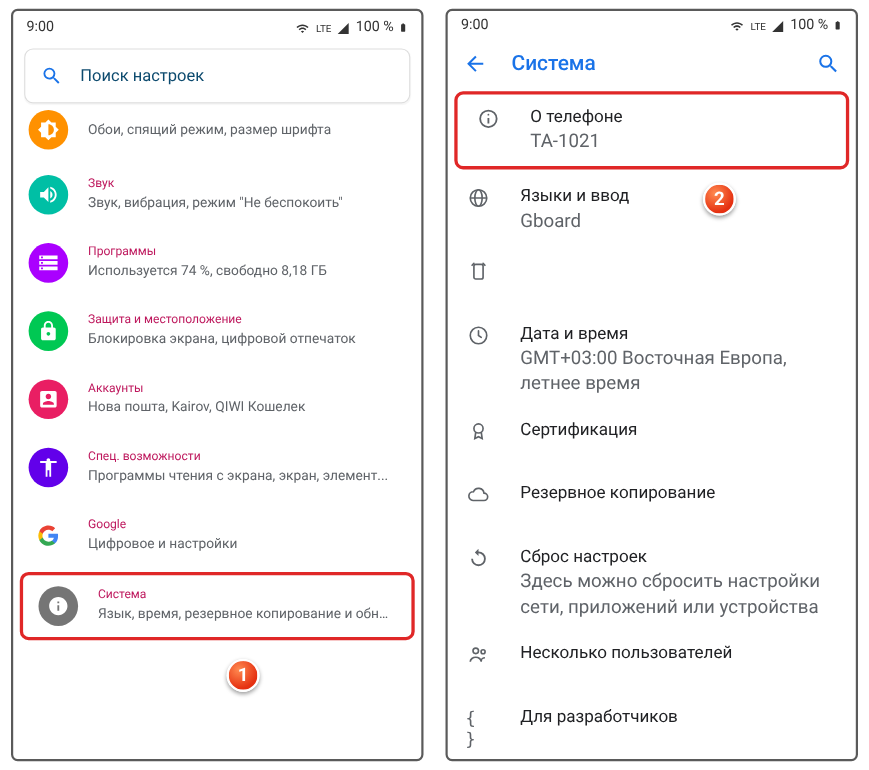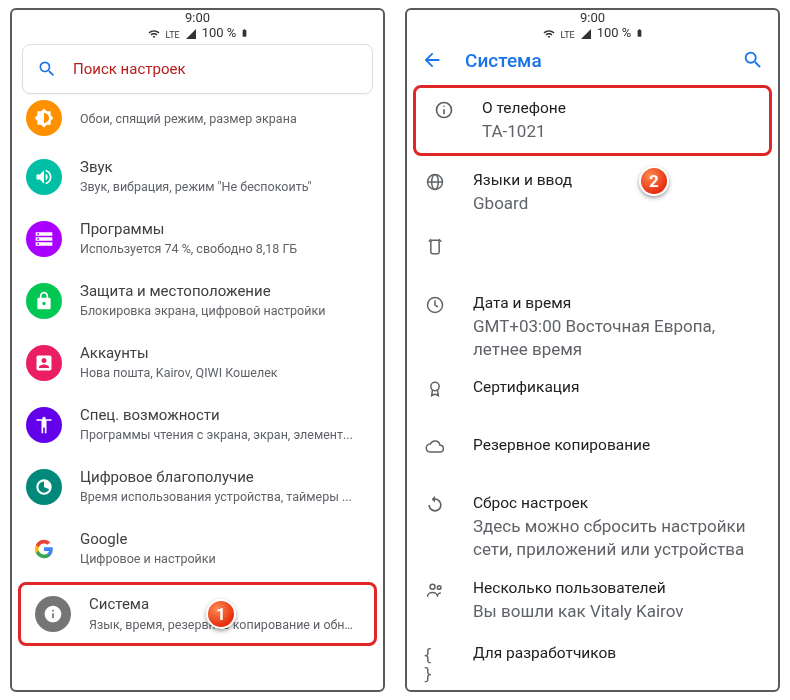--- a/index.html
+++ b/index.html
@@ -24,36 +24,35 @@
     flex-direction: column;
   }
   .status-bar {
     height: 28px;
     display: flex;
     align-items: center;
     justify-content: space-between;
     padding: 0 12px;
     font-size: 13px;
     color: #333;
-    flex-direction: column;
   }
   .status-right { display:flex; align-items:flex-end; gap:4px; }
   .status-right svg { display:block; }
 
   
   .search-box {
     margin: 6px 10px 4px 10px;
     border: 1px solid #ddd;
     border-radius: 8px;
     height: 50px;
     display: flex;
     align-items: center;
     padding: 0 14px;
     gap: 16px;
-    color: #b91c1c;
+    color: #0c4a6e;
     box-shadow: 0 1px 1px rgba(0,0,0,0.04);
   }
   .search-box span { font-size: 15px; }
 
   .settings-list { flex:1; overflow:hidden; }
 
   .setting-row {
     display: flex;
     align-items: center;
     padding: 10px 12px 10px 14px;
@@ -61,21 +60,21 @@
     min-height: 62px;
   }
   .icon-circle {
     width: 36px; height: 36px;
     border-radius: 50%;
     display:flex; align-items:center; justify-content:center;
     flex-shrink:0;
   }
   .icon-circle svg { width:20px; height:20px; }
   .row-text { flex:1; min-width:0; }
-  .row-title { font-size: 15px; color:#404040; line-height:1.3; }
+  .row-title { font-size: 11px; color:#be185d; line-height:1.3; }
   .row-sub { font-size: 12.5px; color:#5f6368; line-height:1.35; margin-top:2px; white-space:nowrap; overflow:hidden; text-overflow:ellipsis;}
   .first-row { padding-top:2px; min-height:44px; }
 
   .highlight-box {
     border: 3px solid #e02727;
     border-radius: 8px;
     margin: 2px 6px;
     padding-right:2px;
   }
 
@@ -153,21 +152,21 @@
   </div>
 
   <div class="settings-list">
     <div class="setting-row first-row">
       <div class="icon-circle" style="background:#ff9100">
           <svg viewBox="0 0 24 24" fill="#fff">
             <path d="M20 15.31L23.31 12 20 8.69V4h-4.69L12 .69 8.69 4H4v4.69L.69 12 4 15.31V20h4.69L12 23.31 15.31 20H20v-4.69zM12 18V6c3.31 0 6 2.69 6 6s-2.69 6-6 6z"></path>
           </svg>
         </div>
       <div class="row-text">
-          <div class="row-sub">Обои, спящий режим, размер экрана</div>
+          <div class="row-sub">Обои, спящий режим, размер шрифта</div>
         </div>
     </div>
     <div class="setting-row">
       <div class="icon-circle" style="background:#00bfa5">
           <svg viewBox="0 0 24 24" fill="#fff">
             <path d="M3 9v6h4l5 5V4L7 9H3zm13.5 3c0-1.77-1.02-3.29-2.5-4.03v8.05c1.48-.73 2.5-2.25 2.5-4.02zM14 3.23v2.06c2.89.86 5 3.54 5 6.71s-2.11 5.85-5 6.71v2.06c4.01-.91 7-4.49 7-8.77s-2.99-7.86-7-8.77z"></path>
           </svg>
         </div>
       <div class="row-text">
           <div class="row-title">Звук</div>
@@ -186,21 +185,21 @@
         </div>
     </div>
     <div class="setting-row">
       <div class="icon-circle" style="background:#00c853">
           <svg viewBox="0 0 24 24" fill="#fff">
             <path d="M18 8h-1V6c0-2.76-2.24-5-5-5S7 3.24 7 6v2H6c-1.1 0-2 .9-2 2v10c0 1.1.9 2 2 2h12c1.1 0 2-.9 2-2V10c0-1.1-.9-2-2-2zm-6 9c-1.1 0-2-.9-2-2s.9-2 2-2 2 .9 2 2-.9 2-2 2zM9 8V6c0-1.66 1.34-3 3-3s3 1.34 3 3v2H9z"></path>
           </svg>
         </div>
       <div class="row-text">
           <div class="row-title">Защита и местоположение</div>
-          <div class="row-sub">Блокировка экрана, цифровой настройки</div>
+          <div class="row-sub">Блокировка экрана, цифровой отпечаток</div>
         </div>
     </div>
     <div class="setting-row">
       <div class="icon-circle" style="background:#e91e63">
           <svg viewBox="0 0 24 24" fill="#fff">
             <path d="M3 5v14c0 1.1.9 2 2 2h14c1.1 0 2-.9 2-2V5c0-1.1-.9-2-2-2H5c-1.1 0-2 .9-2 2zm12 4c0 1.66-1.34 3-3 3s-3-1.34-3-3 1.34-3 3-3 3 1.34 3 3zm-9 8c0-2 4-3.1 6-3.1s6 1.1 6 3.1v1H6v-1z"></path>
           </svg>
         </div>
       <div class="row-text">
           <div class="row-title">Аккаунты</div>
@@ -209,32 +208,20 @@
     </div>
     <div class="setting-row">
       <div class="icon-circle" style="background:#6200ea">
           <svg viewBox="0 0 24 24" fill="#fff">
             <path d="M12 2c1.1 0 2 .9 2 2s-.9 2-2 2-2-.9-2-2 .9-2 2-2zm9 5h-6v15h-2v-7h-2v7H9V7H3V5h18v2z"></path>
           </svg>
         </div>
       <div class="row-text">
           <div class="row-title">Спец. возможности</div>
           <div class="row-sub">Программы чтения с экрана, экран, элемент...</div>
-        </div>
-    </div>
-    <div class="setting-row">
-      <div class="icon-circle" style="background:#00897b">
-          <svg viewBox="0 0 24 24" fill="#fff">
-            <circle cx="12" cy="12" r="8" fill="none" stroke="#fff" stroke-width="2.5"></circle>
-            <path d="M12 4 A8 8 0 0 1 19 15 L12 12 Z" fill="#fff"></path>
-          </svg>
-        </div>
-      <div class="row-text">
-          <div class="row-title">Цифровое благополучие</div>
-          <div class="row-sub">Время использования устройства, таймеры ...</div>
         </div>
     </div>
     <div class="setting-row">
       <div class="icon-circle" style="background:#fff;border:0">
           <svg viewBox="0 0 48 48" width="32" height="32">
             <path fill="#4285F4" d="M45.12 24.5c0-1.56-.14-3.06-.4-4.5H24v8.51h11.84c-.51 2.75-2.06 5.08-4.39 6.64v5.52h7.11c4.16-3.83 6.56-9.47 6.56-16.17z"></path>
             <path fill="#34A853" d="M24 46c5.94 0 10.92-1.97 14.56-5.33l-7.11-5.52c-1.97 1.32-4.49 2.1-7.45 2.1-5.73 0-10.58-3.87-12.31-9.07H4.34v5.7C7.96 41.07 15.4 46 24 46z"></path>
             <path fill="#FBBC05" d="M11.69 28.18C11.25 26.86 11 25.45 11 24s.25-2.86.69-4.18v-5.7H4.34C2.85 17.09 2 20.45 2 24s.85 6.91 2.34 9.88l7.35-5.7z"></path>
             <path fill="#EA4335" d="M24 10.75c3.23 0 6.13 1.11 8.41 3.29l6.31-6.31C34.91 4.18 29.93 2 24 2 15.4 2 7.96 6.93 4.34 14.12l7.35 5.7c1.73-5.2 6.58-9.07 12.31-9.07z"></path>
           </svg>
@@ -381,21 +368,20 @@
     <div class="sys-icon">
         <svg viewBox="0 0 24 24" fill="none" stroke="#5f6368" stroke-width="1.8">
           <circle cx="9" cy="8" r="3"></circle>
           <path d="M3 20c0-3 3-5 6-5s6 2 6 5"></path>
           <circle cx="17" cy="9" r="2.2"></circle>
           <path d="M15 19c0-2 2-3.5 4-3.5"></path>
         </svg>
       </div>
     <div class="sys-text">
         <div class="sys-title">Несколько пользователей</div>
-        <div class="sys-sub">Вы вошли как Vitaly Kairov</div>
       </div>
   </div>
 
   <div class="sys-row">
     <div class="sys-icon">
         <span style="font-size:16px;color:#5f6368;font-family:monospace;">{ }</span>
       </div>
     <div class="sys-text">
         <div class="sys-title">Для разработчиков</div>
       </div>

